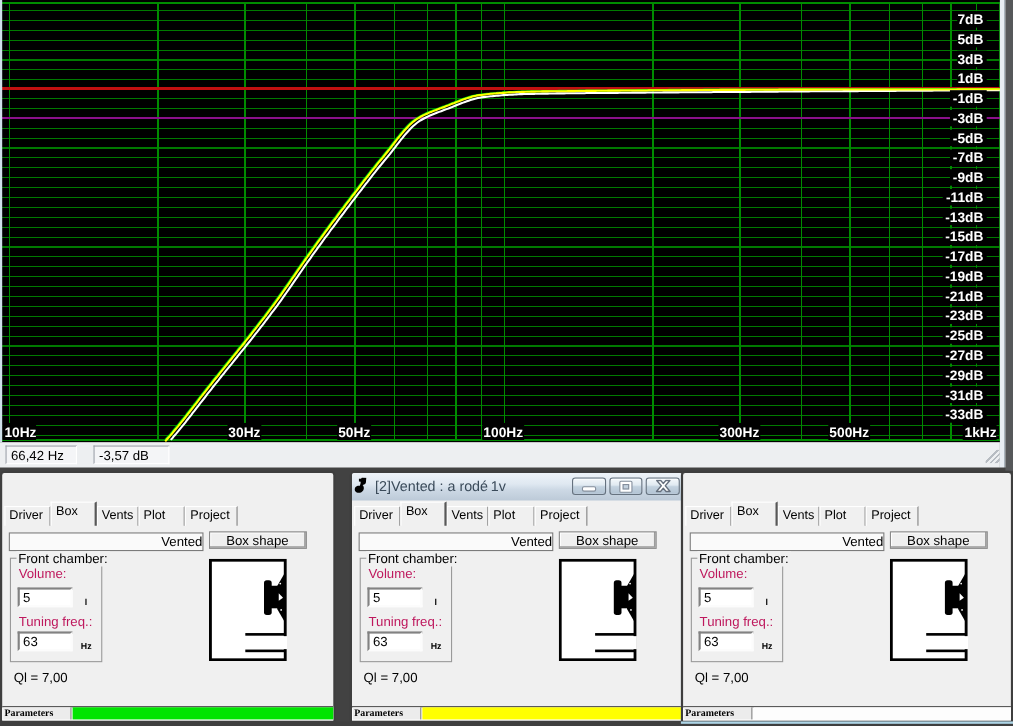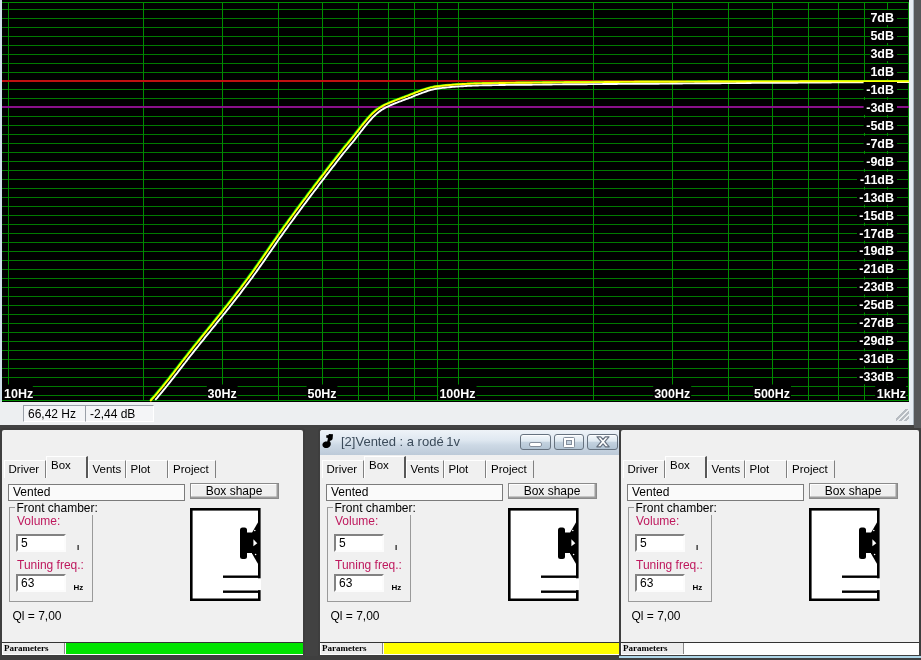--- a/index.html
+++ b/index.html
@@ -28,21 +28,21 @@
           border:1px solid #848e9c; border-radius:2px; }
 .resq { position:absolute; left:8.5px; top:2.5px; width:12px; height:11px; background:#fff;
         border:1px solid #848e9c; border-radius:1.5px; }
 .resq2 { position:absolute; left:2.4px; top:2.2px; width:5.2px; height:4.6px; background:#c2d1de; border:1px solid #848e9c; }
 .trow { position:absolute; left:0; top:25px; width:100%; height:23px; }
 .tab { position:absolute; top:4.5px; height:18px; background:#f0f0f0; font-size:11.5px; color:#000;
        border-top:1.5px solid #fff; border-left:1.5px solid #fff; border-right:1.5px solid #808080;
        padding-left:4px; padding-top:2.5px; }
 .tab.act { top:0.5px; height:22.5px; z-index:3; border-right-color:#707070; border-right:2px solid #585858; }
 .vfield { position:absolute; left:6.5px; top:54px; width:177px; height:16.5px; background:#fafafa;
-          border:1px solid #7b7b7b; font-size:12px; padding-left:4px; line-height:14px; }
+          border:1px solid #7b7b7b; font-size:12px; padding-left:4px; line-height:14px;text-align:right; }
 .bshape { position:absolute; left:188px; top:52.5px; width:89px; height:16.5px; background:#efefef;
           border:1px solid #8a8a8a; box-shadow:inset -1.5px -1.5px 0 #9c9c9c, inset 1px 1px 0 #fdfdfd;
           font-size:12px; text-align:center; line-height:14px; }
 .gbox { position:absolute; left:7px; top:77px; width:84px; height:95px; border:1px solid #9a9a9a; }
 .glab { position:absolute; left:13px; top:70.5px; background:#f0f0f0; font-size:12px; padding:0 2px; }
 .blab { position:absolute; left:15.5px; font-size:12px; color:#be185d; }
 .inp { position:absolute; left:14.5px; width:50px; height:18px; background:#fff;
        border-top:2px solid #828282; border-left:2px solid #828282;
        border-bottom:2px solid #fcfcfc; border-right:2px solid #fcfcfc;
        font-size:12px; padding-left:3px; line-height:14px; }
@@ -213,22 +213,22 @@
 <text x="772.0365019512085" y="397.5" text-anchor="middle" font-family="Liberation Sans, sans-serif" font-size="12.5" font-weight="bold" fill="#ffffff">500Hz</text>
 <rect x="875.2" y="384.5" width="30.8" height="15.5" fill="#000"></rect>
 <text x="906" y="398" text-anchor="end" font-family="Liberation Sans, sans-serif" font-size="12.5" font-weight="bold" fill="#000">1kHz</text>
 <text x="906" y="397.5" text-anchor="end" font-family="Liberation Sans, sans-serif" font-size="12.5" font-weight="bold" fill="#ffffff">1kHz</text>
 </svg>
   </div>
 <div class="ledge"></div>
 <div class="redge"></div>
 <div class="grayedge"></div>
 <div class="sbar">
-<div class="sbox" style="left:23px;width:65px">66,42 Hz</div>
-<div class="sbox" style="left:85px;width:69px">-2,44 dB</div>
+<div class="sbox" style="left:5px;width:65px">66,42 Hz</div>
+<div class="sbox" style="left:85px;width:69px">-3,57 dB</div>
 <div class="grip"></div>
 </div>
 <div class="win" style="left:-0.5px;width:305.5px;">
 <div class="trow">
 <div class="tab" style="left:2px;width:42.5px">Driver</div>
 <div class="tab act" style="left:44.5px;width:41.5px">Box</div>
 <div class="tab" style="left:86px;width:38px">Vents</div>
 <div class="tab" style="left:124px;width:42.5px">Plot</div>
 <div class="tab" style="left:166.5px;width:47.5px">Project</div>
 </div>

